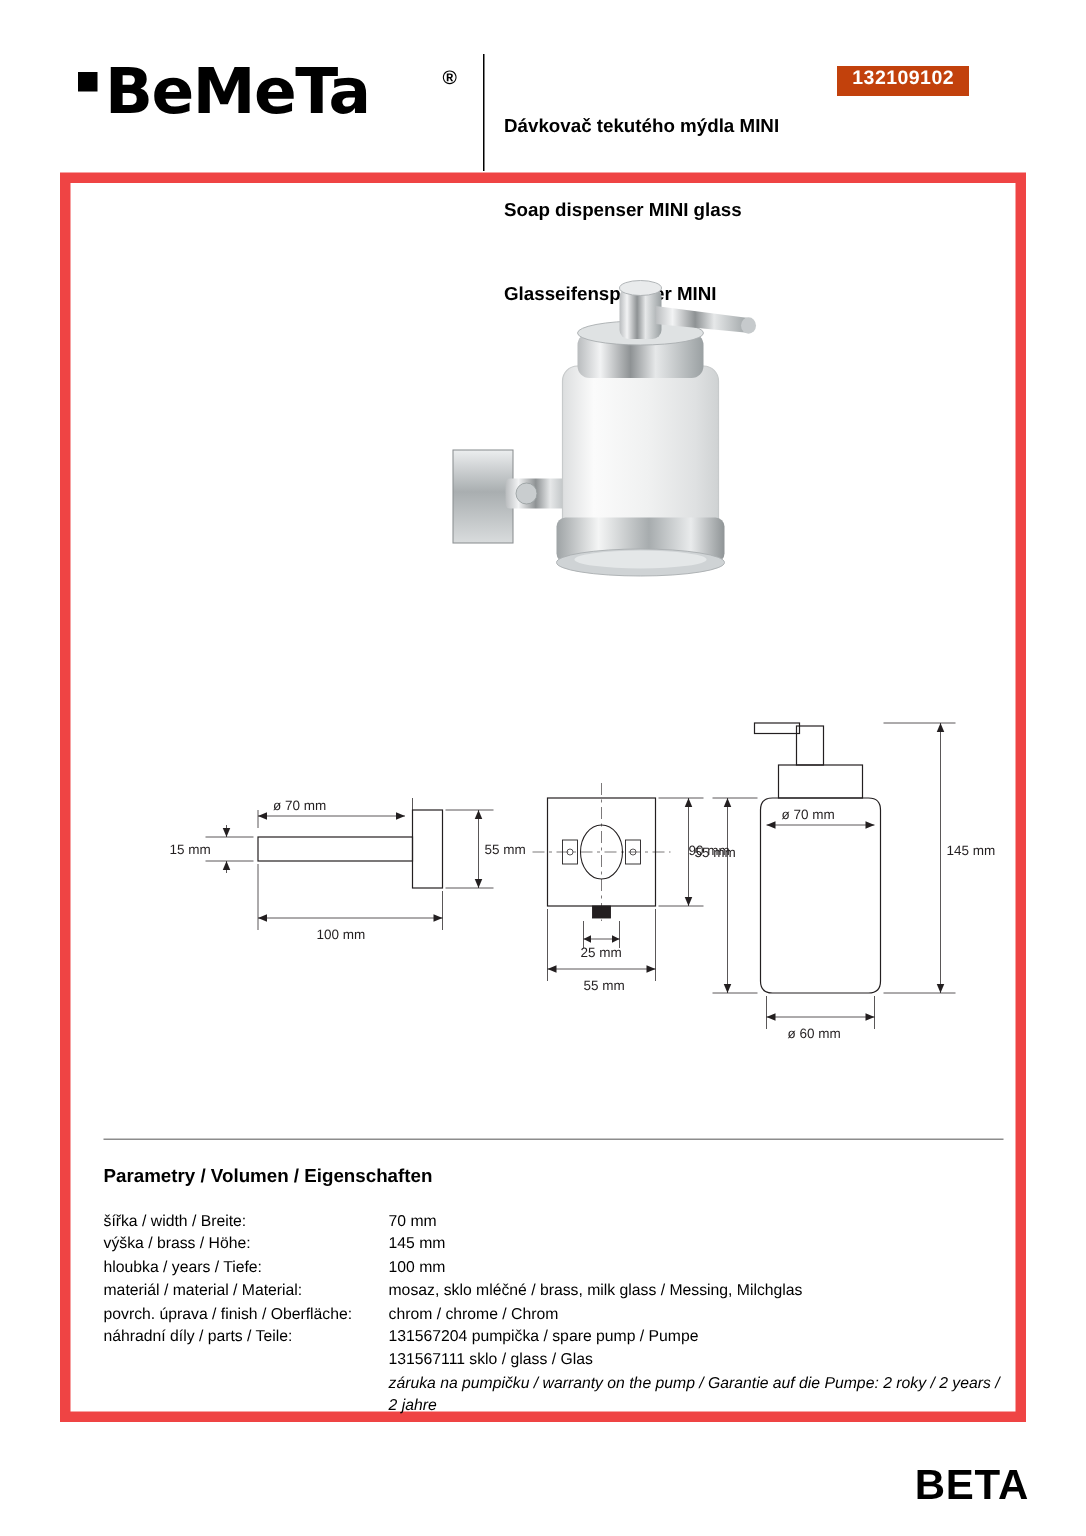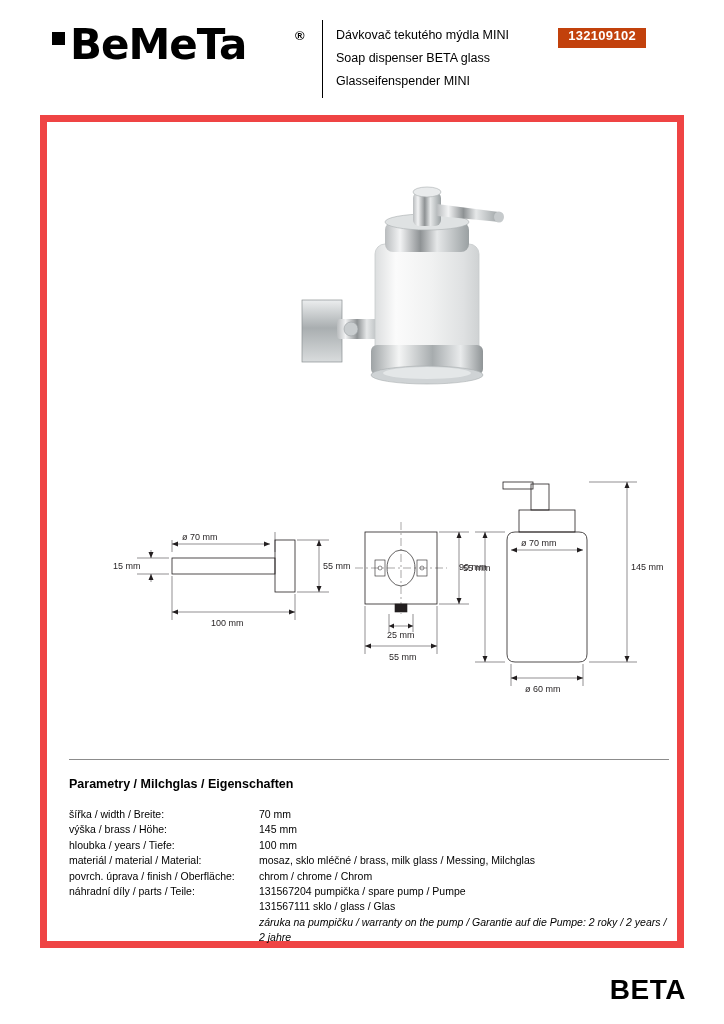--- a/index.html
+++ b/index.html
@@ -12,21 +12,21 @@
     height: 1024px;
     font-family: "Liberation Sans", sans-serif;
     color: #000000;
     position: relative;
     overflow: hidden;
   }
 
   
   .header {
     position: absolute;
-    left: 0; top: 0;
+    left: 0; top: 16px;
     width: 662px;
     height: 100px;
   }
   .logo-wrap {
     position: absolute;
     left: 52px;
     top: 22px;
     width: 260px;
     height: 52px;
   }
@@ -62,22 +62,23 @@
     background: #000;
   }
   .titles {
     position: absolute;
     left: 336px;
     top: 24px;
     width: 260px;
   }
   .titles div {
     font-size: 12.5px;
-    font-weight: normal;
+    font-weight: bold;
     line-height: 23px;
+    margin-top: 33px;
   }
   .code-badge {
     position: absolute;
     right: 16px;
     top: 28px;
     background: #c2410c;
     color: #fff;
     font-size: 13px;
     font-weight: bold;
     padding: 0 10px 5px 10px;
@@ -170,21 +171,21 @@
   <div class="logo-wrap">
     <div class="logo-square"></div>
     <div class="logo-text" style="padding-left:18px;">BeMeTa</div>
     <div class="logo-reg">®</div>
   </div>
 
   <div class="header-divider"></div>
 
   <div class="titles">
     <div>Dávkovač tekutého mýdla MINI</div>
-    <div>Soap dispenser BETA glass</div>
+    <div>Soap dispenser MINI glass</div>
     <div>Glasseifenspender MINI</div>
   </div>
 
   <div class="code-badge">132109102</div>
 </div>
 
 <div class="frame">
 
   <div class="photo">
     <svg width="300" height="320" viewBox="0 0 300 320">
@@ -347,21 +348,21 @@
         <line x1="476" y1="192" x2="476" y2="214" stroke-width="0.5"></line>
         <line x1="404" y1="206" x2="476" y2="206" stroke-width="0.5"></line>
         <path d="M404 206 l6 -2.5 l0 5 z" fill="#231f20" stroke="none"></path>
         <path d="M476 206 l-6 -2.5 l0 5 z" fill="#231f20" stroke="none"></path>
         <text x="418" y="220" fill="#231f20" stroke="none">ø 60 mm</text>
       </g>
     </svg>
   </div>
 
   <div class="spec-rule"></div>
-  <div class="spec-title">Parametry / Milchglas / Eigenschaften</div>
+  <div class="spec-title">Parametry / Volumen / Eigenschaften</div>
 
   <table class="spec-table">
     <tbody>
       <tr>
         <td class="k">šířka / width / Breite:</td>
         <td class="v">70 mm</td>
       </tr>
       <tr>
         <td class="k">výška / brass / Höhe:</td>
         <td class="v">145 mm</td>

